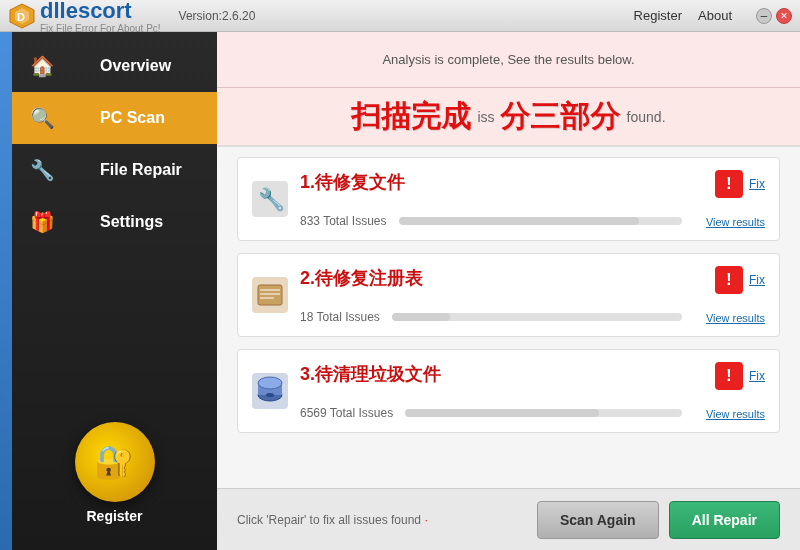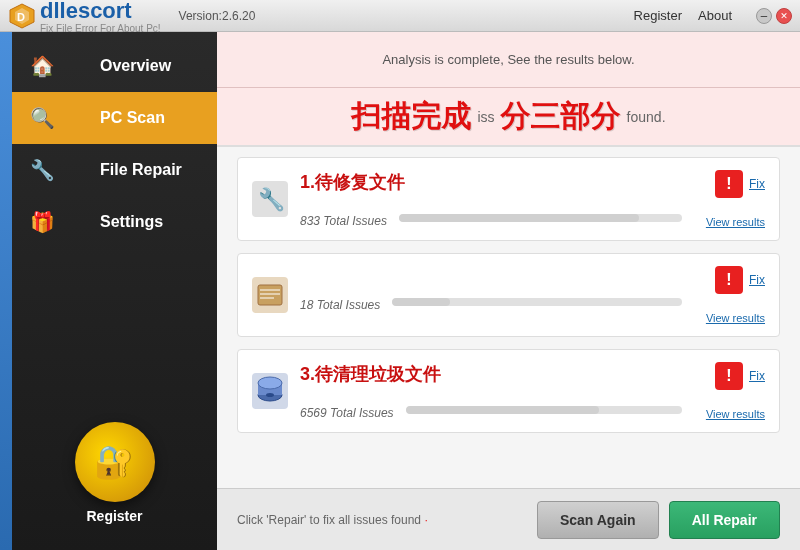--- a/index.html
+++ b/index.html
@@ -221,24 +221,23 @@
       flex: 1;
     }
     .result-title {
       font-size: 18px;
       font-weight: bold;
       color: #c81010;
       font-family: "Microsoft YaHei", "SimHei", Arial, sans-serif;
     }
     .result-meta {
       display: flex;
-      align-items: flex-start;
+      align-items: center;
       justify-content: space-between;
       margin-top: 20px;
-      font-style: italic;
     }
     .result-count {
       font-size: 12px;
       color: #666;
     }
     .result-progress {
       flex: 1;
       height: 8px;
       background: #e0e0e0;
       border-radius: 4px;
@@ -442,20 +441,21 @@
         <div class="result-icon">
           <svg width="36" height="36" viewBox="0 0 36 36" xmlns="http://www.w3.org/2000/svg">
             <rect width="36" height="36" rx="4" fill="#e8d8c0"></rect>
             <rect x="6" y="8" width="24" height="20" rx="2" fill="#c8a060" stroke="#a07040" stroke-width="1"></rect>
             <rect x="8" y="12" width="20" height="2" fill="#fff" opacity="0.5"></rect>
             <rect x="8" y="16" width="20" height="2" fill="#fff" opacity="0.5"></rect>
             <rect x="8" y="20" width="14" height="2" fill="#fff" opacity="0.5"></rect>
           </svg>
         </div>
         <div class="result-info">
+          <div class="result-title">2.待修复注册表</div>
           <div class="result-meta">
             <span class="result-count">18 Total Issues</span>
             <div class="result-progress">
               <div class="result-progress-fill" style="width:20%;"></div>
             </div>
           </div>
         </div>
         <div class="result-actions">
           <div style="display:flex; flex-direction:column; align-items:flex-end;">
             <div style="display:flex; align-items:center; gap:6px;">

